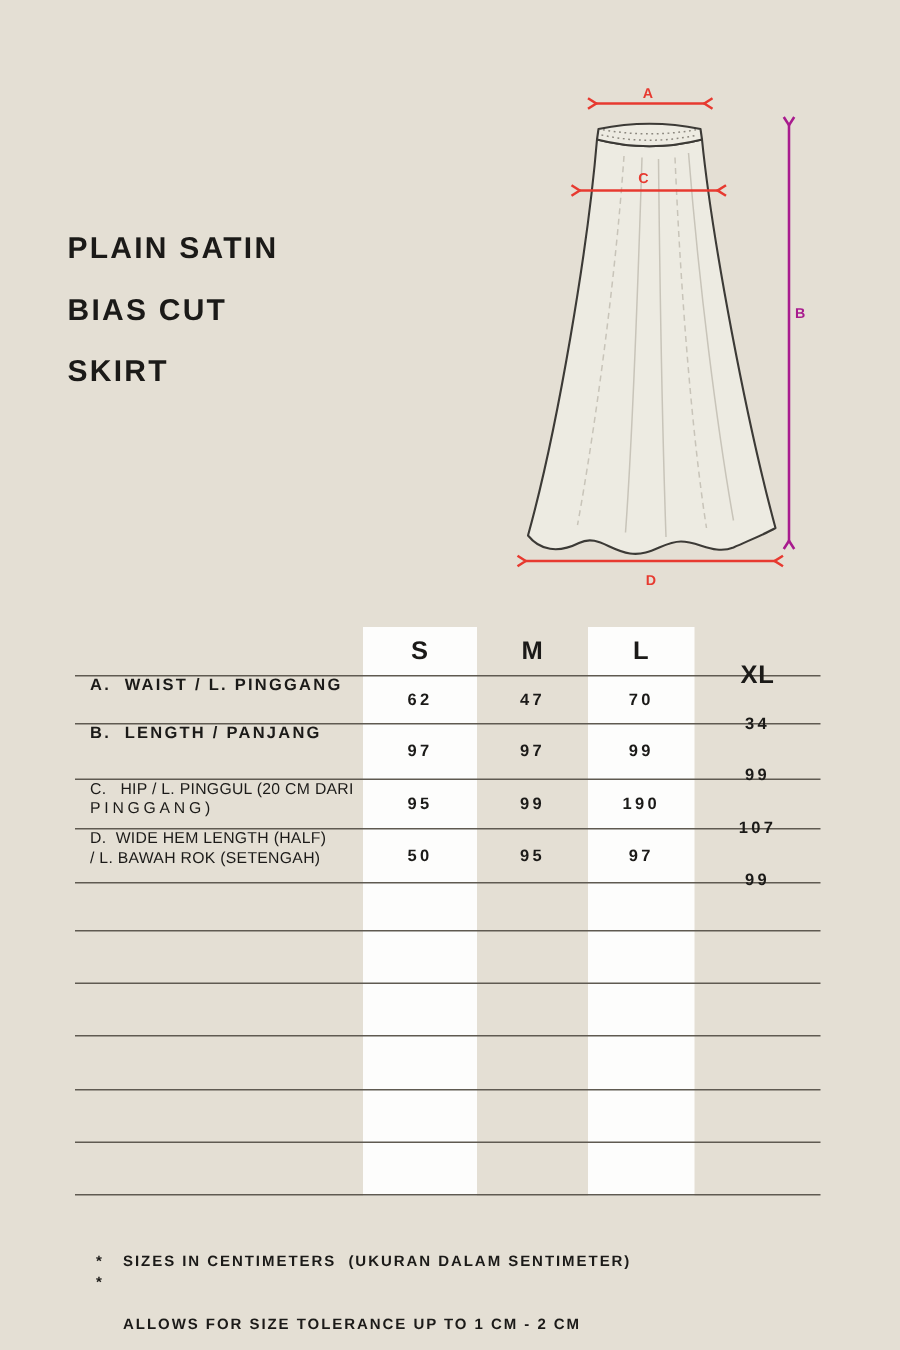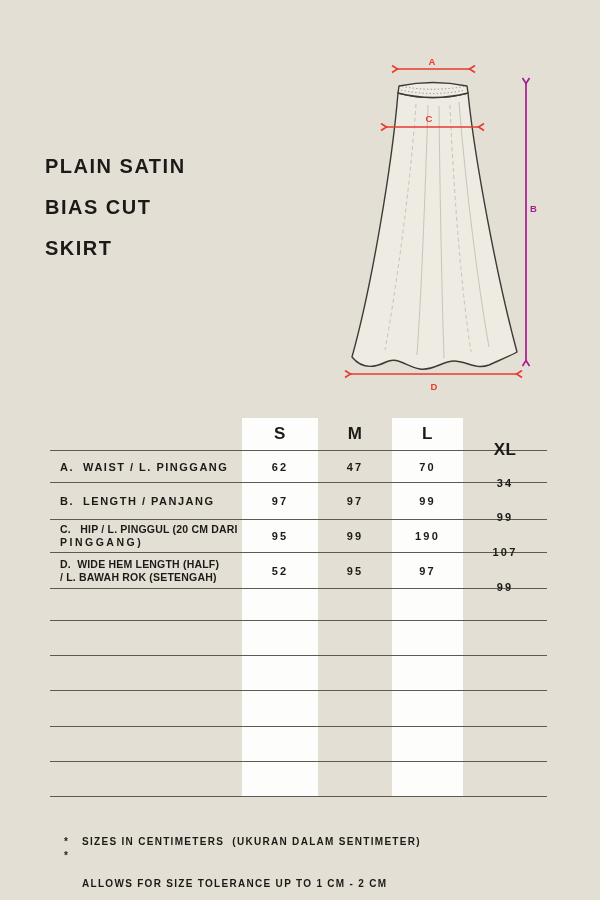--- a/index.html
+++ b/index.html
@@ -29,26 +29,26 @@
   .diag-label{font-family:"Liberation Sans",sans-serif;font-size:9.5px;font-weight:bold;}
   .lbl-red{fill:var(--arrow-red,#e73a30);}
   .lbl-magenta{fill:var(--arrow-magenta,#a81b8e);}
   
   .size-table{position:absolute;left:50px;top:418px;width:497px;height:379px;}
   .stripe{position:absolute;top:0;height:379px;background:var(--stripe,#fdfdfc);}
   .stripe.s{left:192px;width:76px;}
   .stripe.l{left:342px;width:71px;}
   .rows{position:relative;width:497px;}
   .row{display:flex;box-sizing:border-box;border-bottom:1px solid var(--line,#5f5a51);}
-  .c-label{width:192px;box-sizing:border-box;padding-left:10px;display:flex;flex-direction:column;justify-content:center;}
+  .c-label{width:192px;box-sizing:border-box;padding-left:10px;display:flex;flex-direction:column;justify-content:flex-start;}
   .cell{display:flex;align-items:center;justify-content:center;font-weight:bold;font-size:11px;letter-spacing:2.2px;}
   .c-s{width:76px;}.c-m{width:74px;}.c-l{width:71px;}.c-xl{flex:1;margin-top:32px;}
   .row.header .cell{font-size:17px;letter-spacing:0.5px;}
   .ll{font-size:11px;font-weight:bold;letter-spacing:1.5px;white-space:pre;}
-  .ll2{font-size:10.5px;font-weight:bold;letter-spacing:0.2px;line-height:13px;white-space:pre;}
+  .ll2{font-size:10.5px;font-weight:normal;letter-spacing:0.2px;line-height:13px;white-space:pre;}
   .ll2.wide{letter-spacing:2.5px;}
   
   .footnotes{position:absolute;left:64px;top:835px;font-size:10px;font-weight:bold;letter-spacing:1.3px;line-height:14px;color:var(--text,#1b1a18);}
   .footnote{display:flex;align-items:flex-start;}
   .fmark{width:18px;flex:none;}
   .ftext{white-space:pre;text-align:center;}
 </style>
 </head>
 <body>
 
@@ -138,21 +138,21 @@
       <div class="cell c-m">99</div>
       <div class="cell c-l">190</div>
       <div class="cell c-xl">107</div>
     </div>
 
     <div class="row" style="height:36px">
       <div class="c-label">
         <span class="ll2">D.  WIDE HEM LENGTH (HALF)</span>
         <span class="ll2">/ L. BAWAH ROK (SETENGAH)</span>
       </div>
-      <div class="cell c-s">52</div>
+      <div class="cell c-s">50</div>
       <div class="cell c-m">95</div>
       <div class="cell c-l">97</div>
       <div class="cell c-xl">99</div>
     </div>
 
     <div class="row" style="height:32px"></div>
     <div class="row" style="height:35px"></div>
     <div class="row" style="height:35px"></div>
     <div class="row" style="height:36px"></div>
     <div class="row" style="height:35px"></div>

